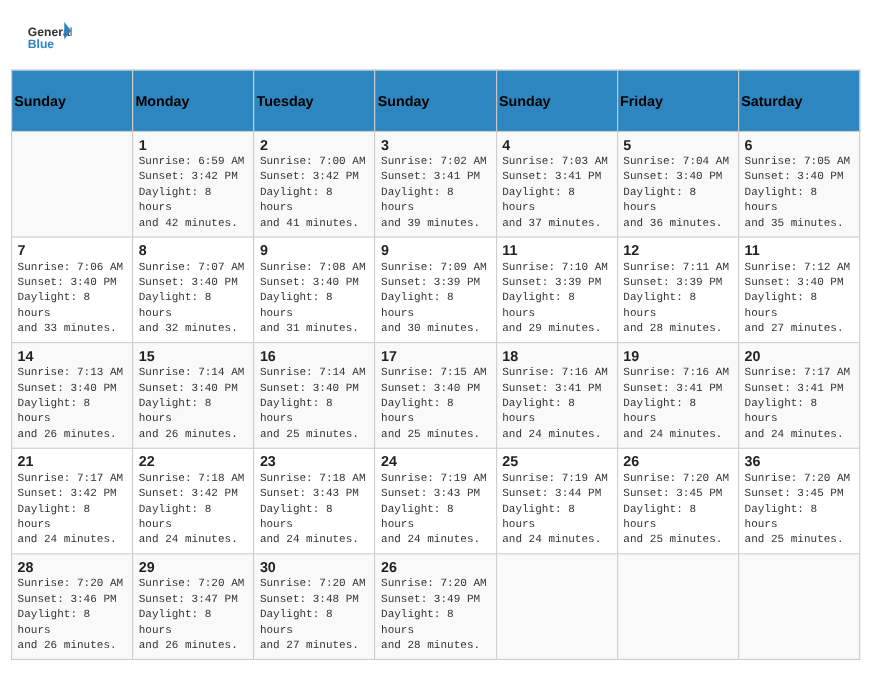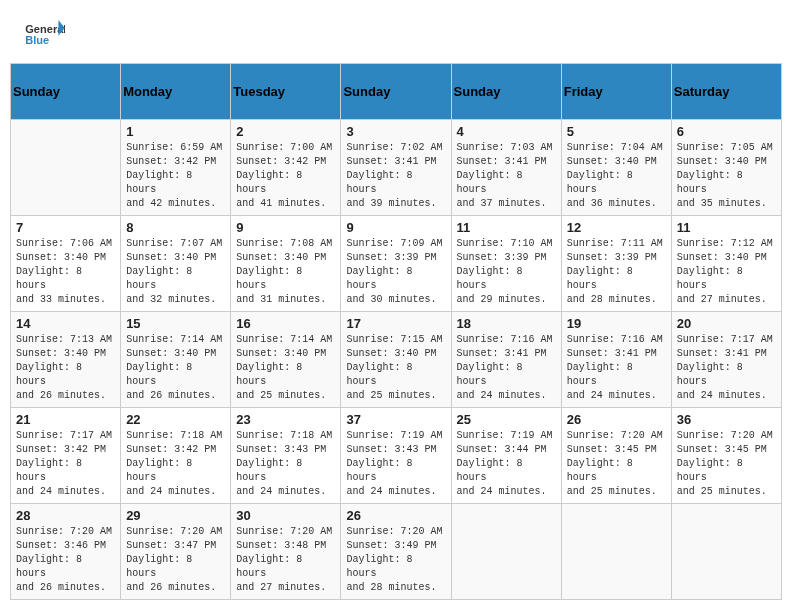--- a/index.html
+++ b/index.html
@@ -210,21 +210,21 @@
         </td>
         <td>
           <span class="day-num">22</span>
           <div class="day-info">Sunrise: 7:18 AM<br>Sunset: 3:42 PM<br>Daylight: 8 hours<br>and 24 minutes.</div>
         </td>
         <td>
           <span class="day-num">23</span>
           <div class="day-info">Sunrise: 7:18 AM<br>Sunset: 3:43 PM<br>Daylight: 8 hours<br>and 24 minutes.</div>
         </td>
         <td>
-          <span class="day-num">37</span>
+          <span class="day-num">24</span>
           <div class="day-info">Sunrise: 7:19 AM<br>Sunset: 3:43 PM<br>Daylight: 8 hours<br>and 24 minutes.</div>
         </td>
         <td>
           <span class="day-num">25</span>
           <div class="day-info">Sunrise: 7:19 AM<br>Sunset: 3:44 PM<br>Daylight: 8 hours<br>and 24 minutes.</div>
         </td>
         <td>
           <span class="day-num">26</span>
           <div class="day-info">Sunrise: 7:20 AM<br>Sunset: 3:45 PM<br>Daylight: 8 hours<br>and 25 minutes.</div>
         </td>

